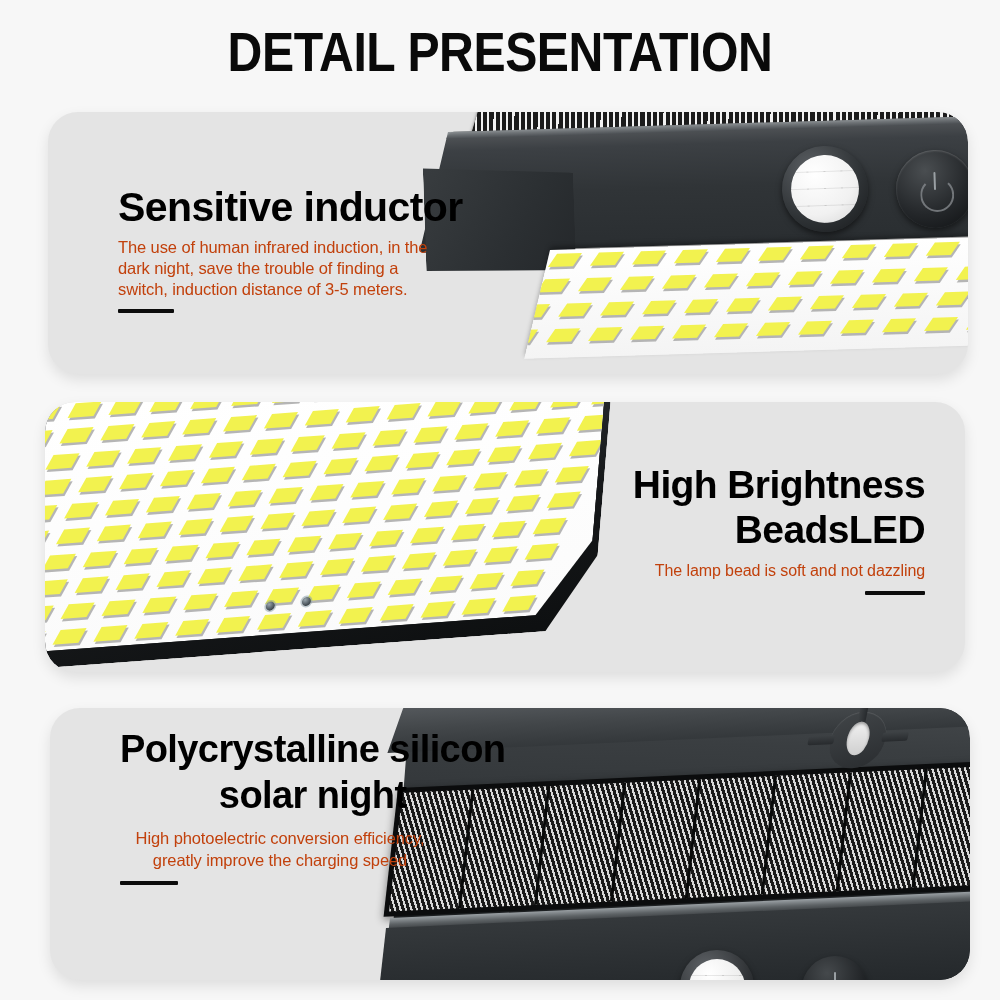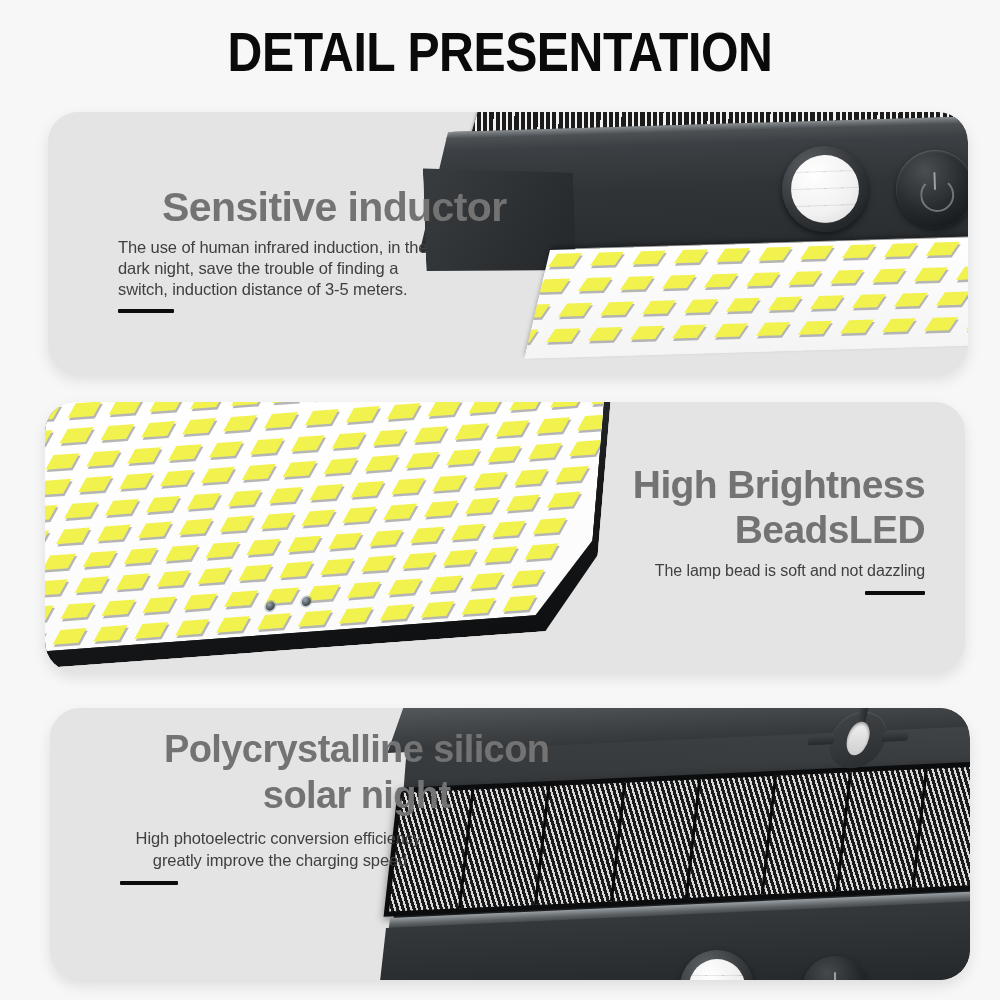--- a/index.html
+++ b/index.html
@@ -32,26 +32,25 @@
     box-shadow:0 6px 14px rgba(0,0,0,0.10);
     overflow:hidden;
   }
   #panel-1{left:48px;top:112px;width:920px;height:262px;}
   #panel-2{left:45px;top:402px;width:920px;height:270px;}
   #panel-3{left:50px;top:708px;width:920px;height:272px;}
 
   
   .txt{position:absolute;z-index:40;}
   .head{
-    font-weight:700;color:#737373;
+    font-weight:700;color:#000000;
     letter-spacing:-0.6px;
-    margin-left:44px;
   }
   .sub{
-    color:#404040;letter-spacing:-0.1px;
+    color:#c2410c;letter-spacing:-0.1px;
   }
   .rule{background:#0c0c0c;height:4px;border-radius:1px;}
 
   
   #p1-text{left:70px;top:72px;}
   #p1-head{font-size:41px;line-height:46px;}
   #p1-sub{font-size:16.5px;line-height:21px;margin-top:7px;max-width:330px;}
   #p1-rule{width:56px;margin-top:9px;}
 
   

